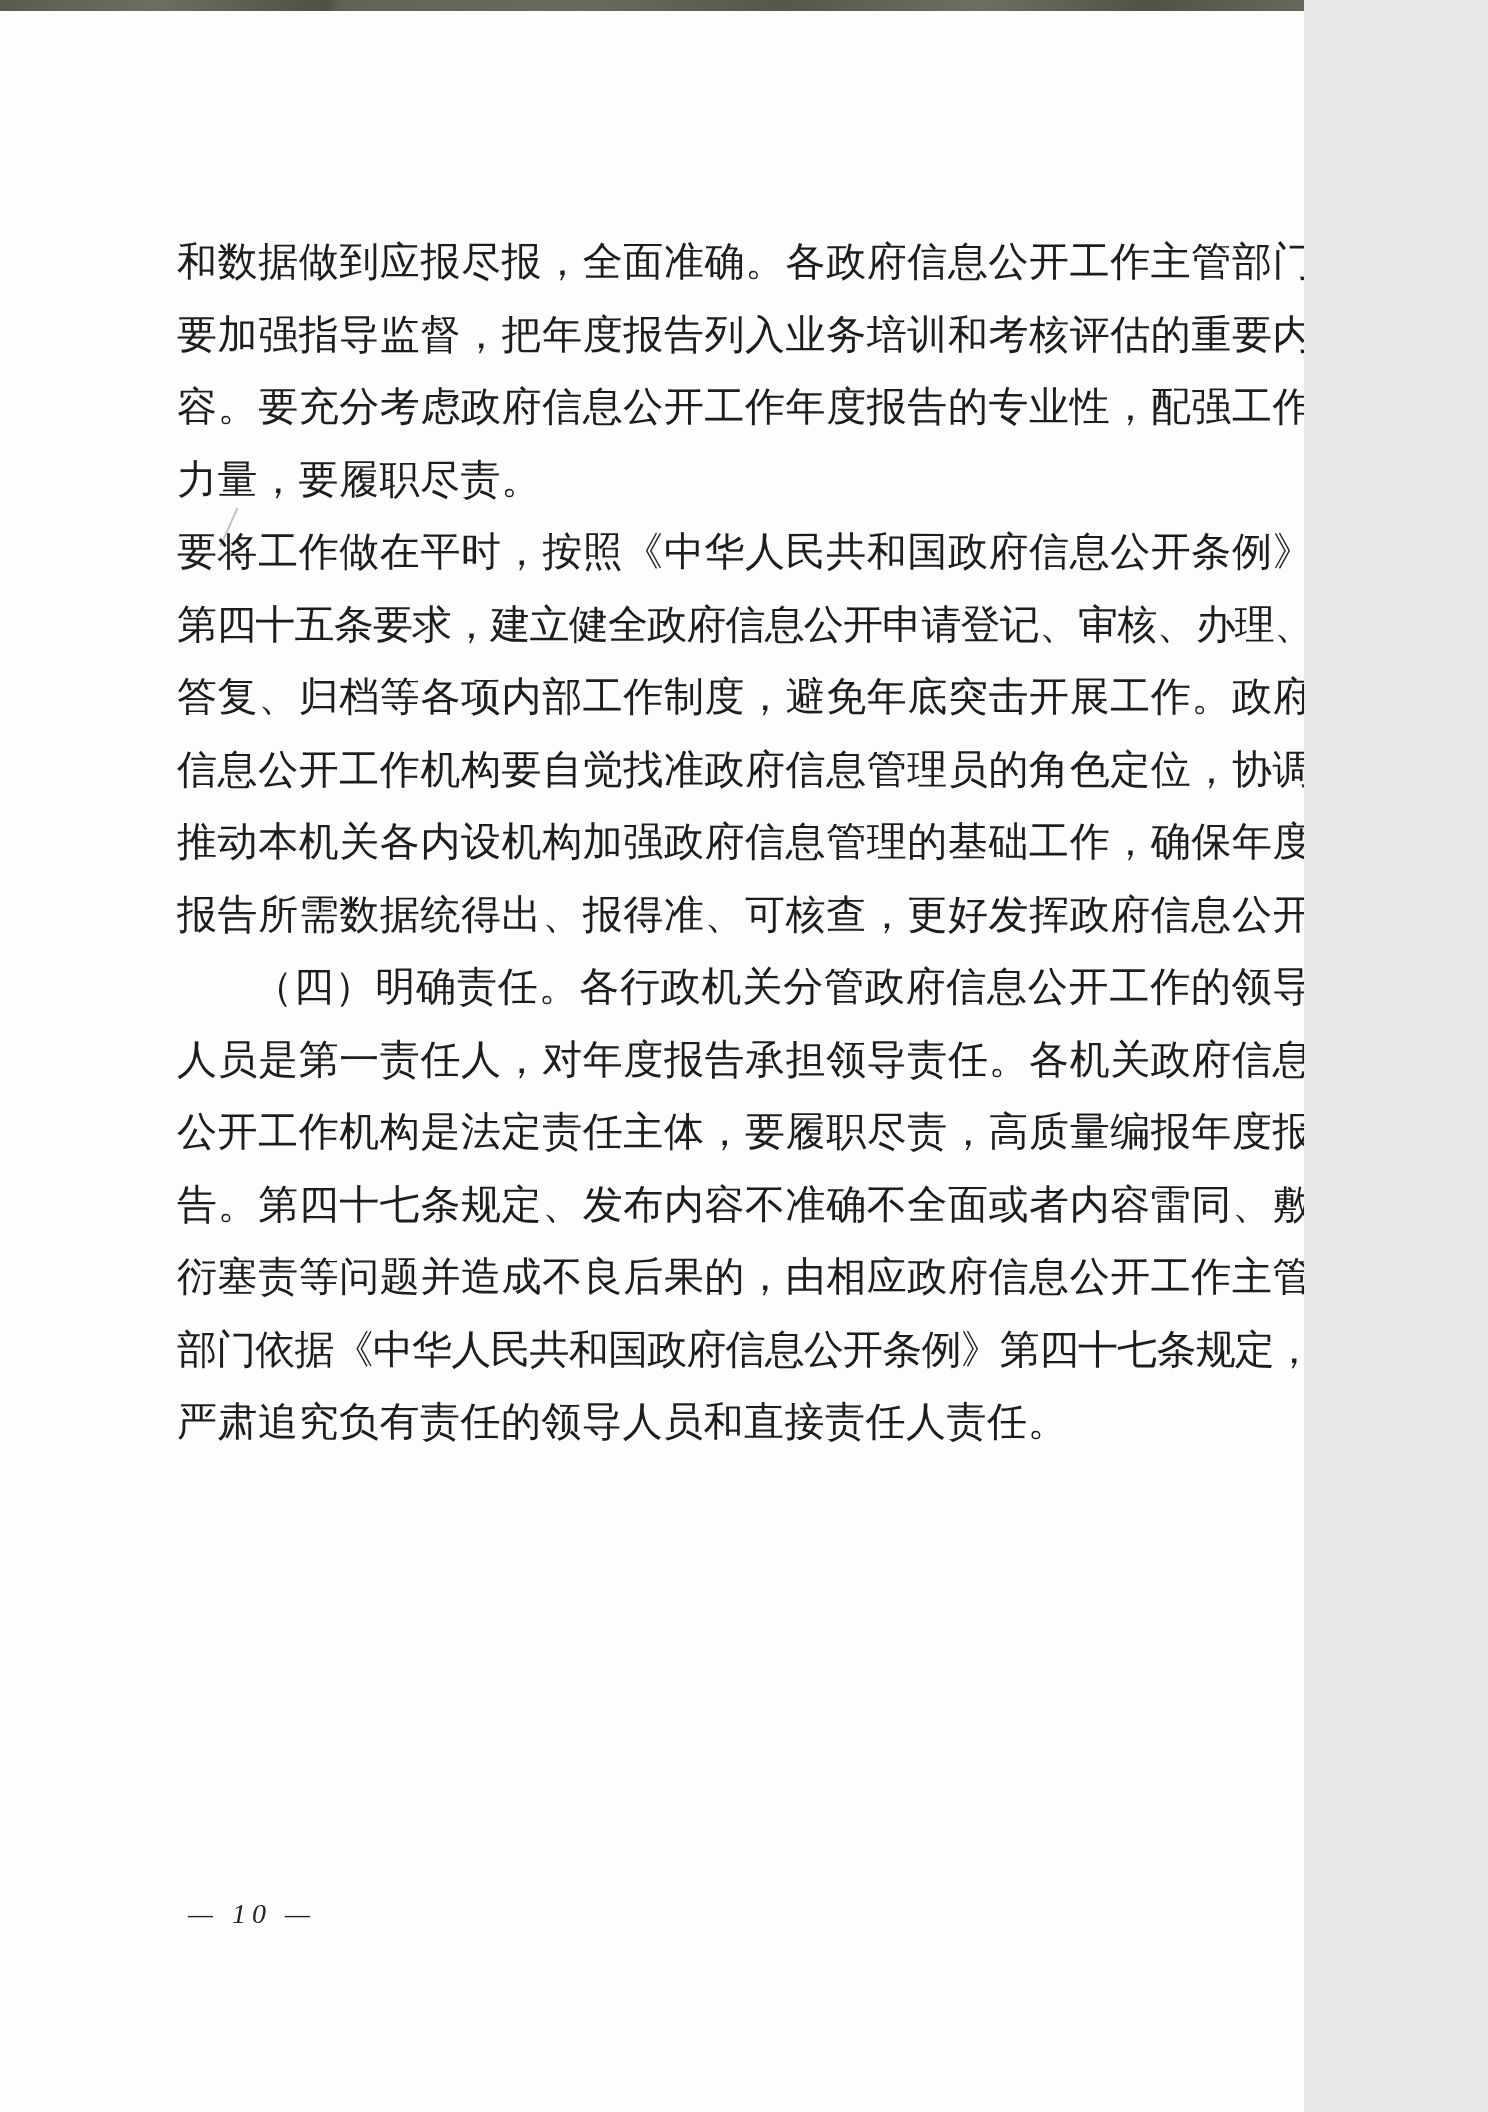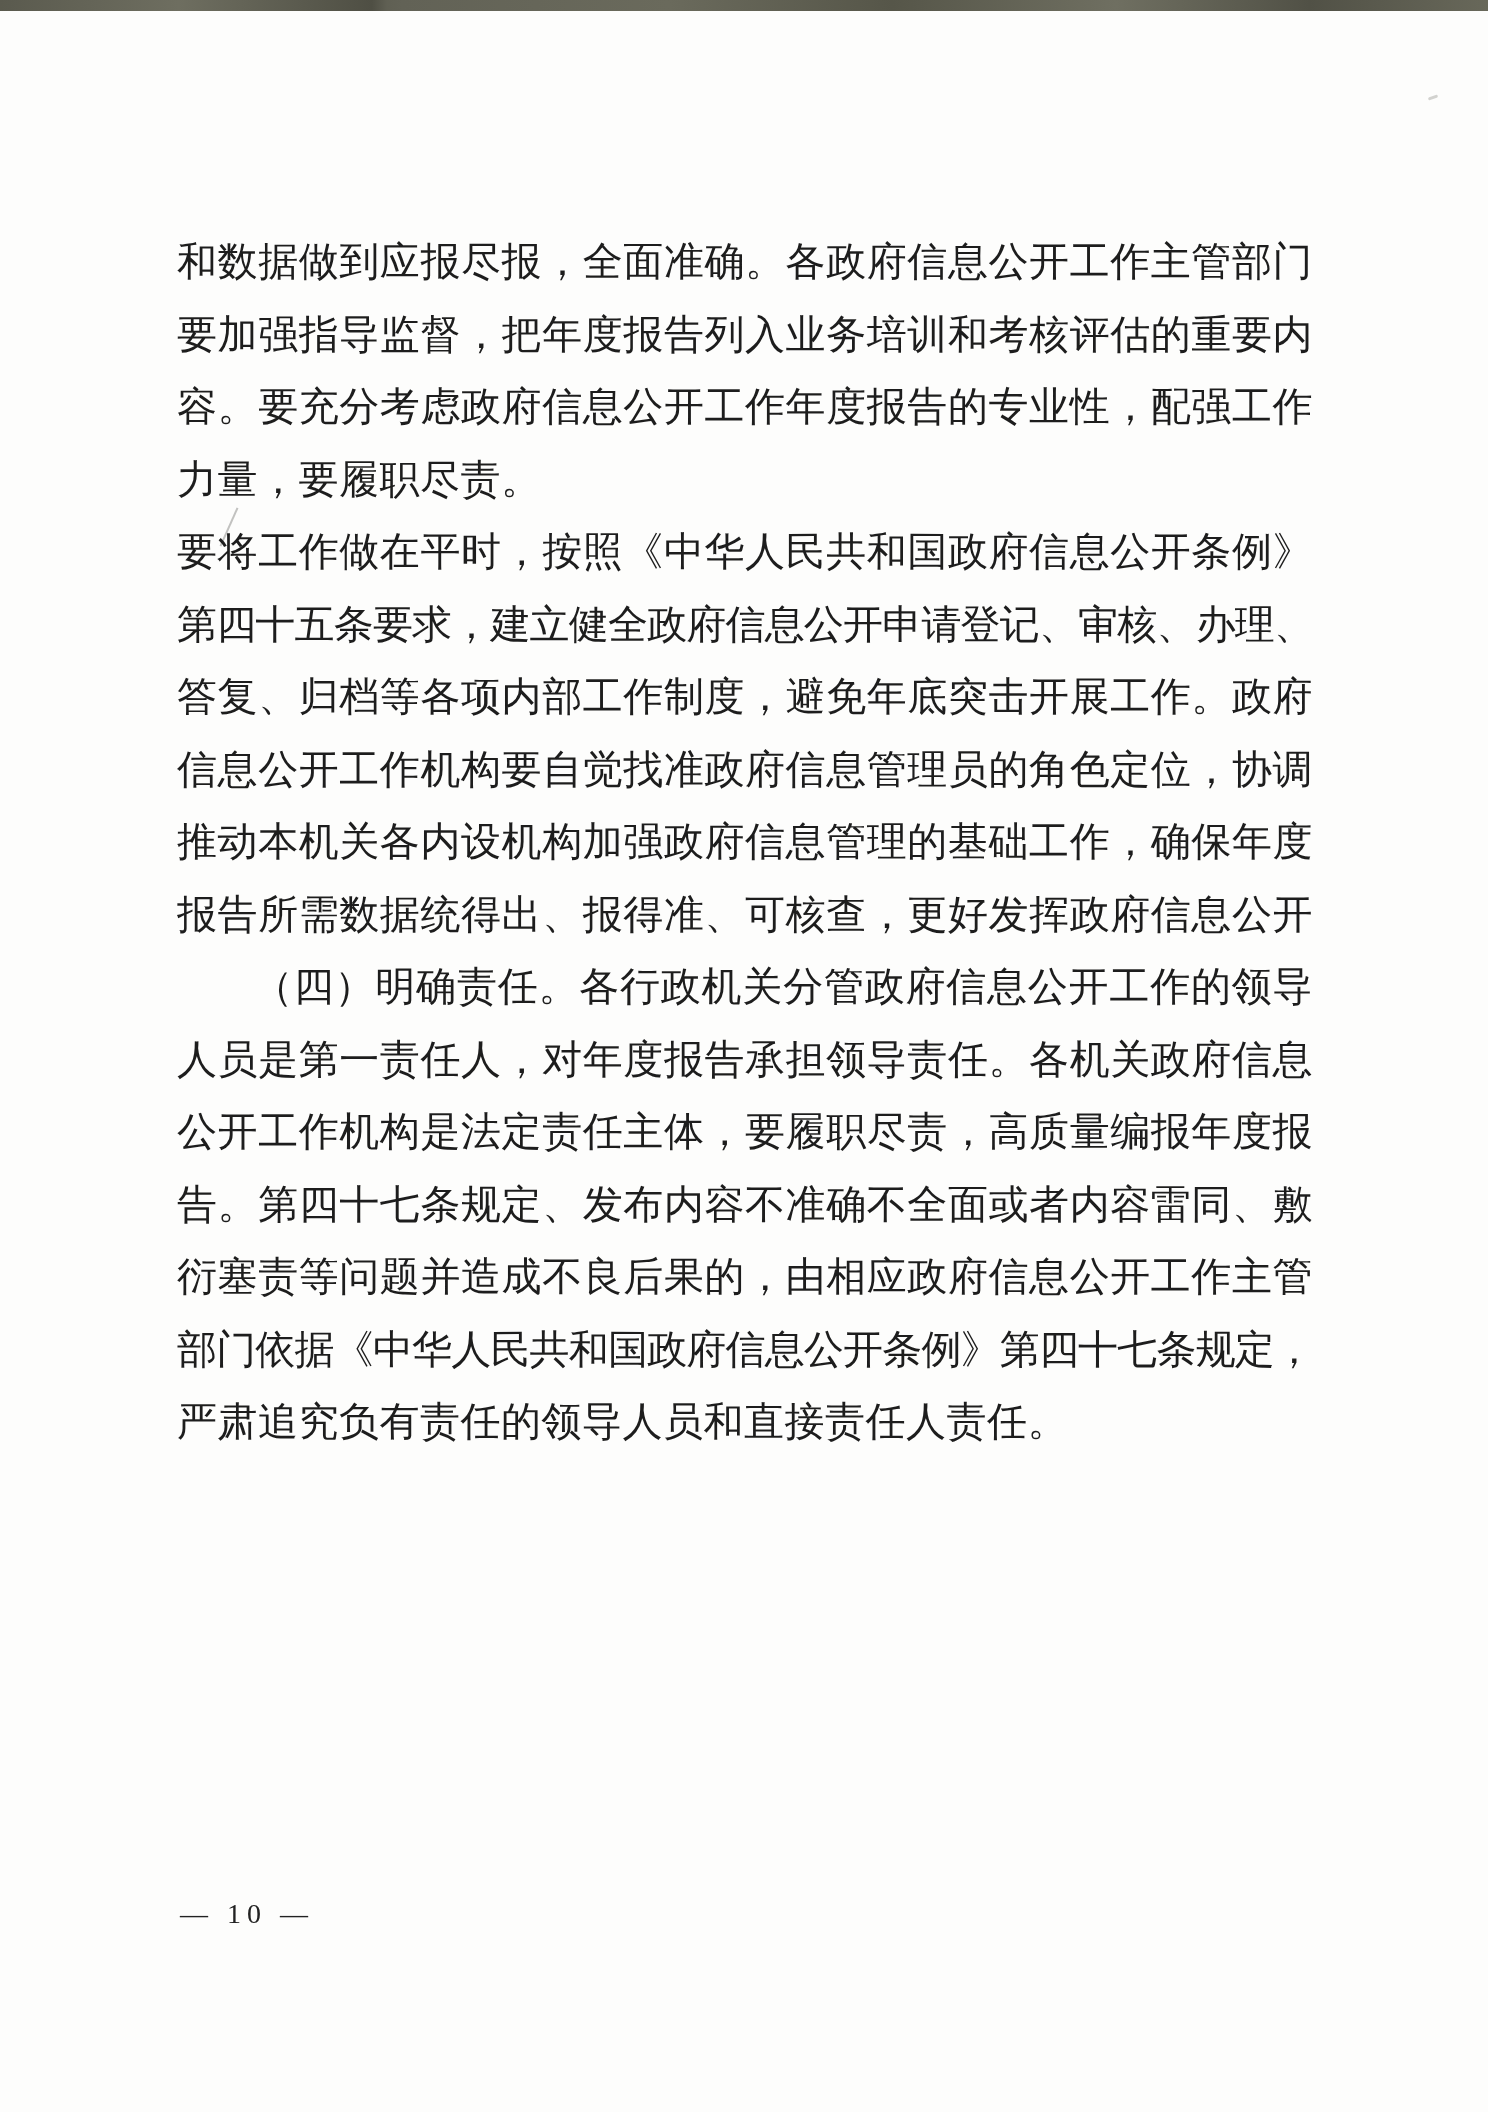--- a/index.html
+++ b/index.html
@@ -2,26 +2,27 @@
 <html><head>
 <meta charset="utf-8">
 <style>
   html, body {
     margin: 0;
     padding: 0;
     background: #e8e8e8;
   }
   .page {
     position: relative;
-    width: 1488px;
+    width: 1288px;
     height: 2112px;
     background: #fefefdff;
     background: #fdfdfc;
     overflow: hidden;
     font-family: "Liberation Serif", "DejaVu Serif", serif;
+    padding-left: 16px;
   }
   
   .scan-edge {
     position: absolute;
     top: 0;
     left: 0;
     width: 100%;
     height: 11px;
     background: linear-gradient(90deg,
       #5a5a4e 0%, #6e6e60 12%, #4f4f44 25%, #73736414 26%,
@@ -71,23 +72,24 @@
     text-align-last: left;
   }
   .line.indent {
     text-indent: 76px;
   }
   .line.tight {
     letter-spacing: -1px;
   }
   .footer {
     position: absolute;
-    left: 180px;
+    left: 188px;
     top: 1898px;
     color: #222;
+    font-style: italic;
   }
   .page-number {
     font-size: 28px;
     letter-spacing: 6px;
     font-family: "Liberation Serif", "DejaVu Serif", serif;
   }
 </style>
 </head>
 <body>
 

